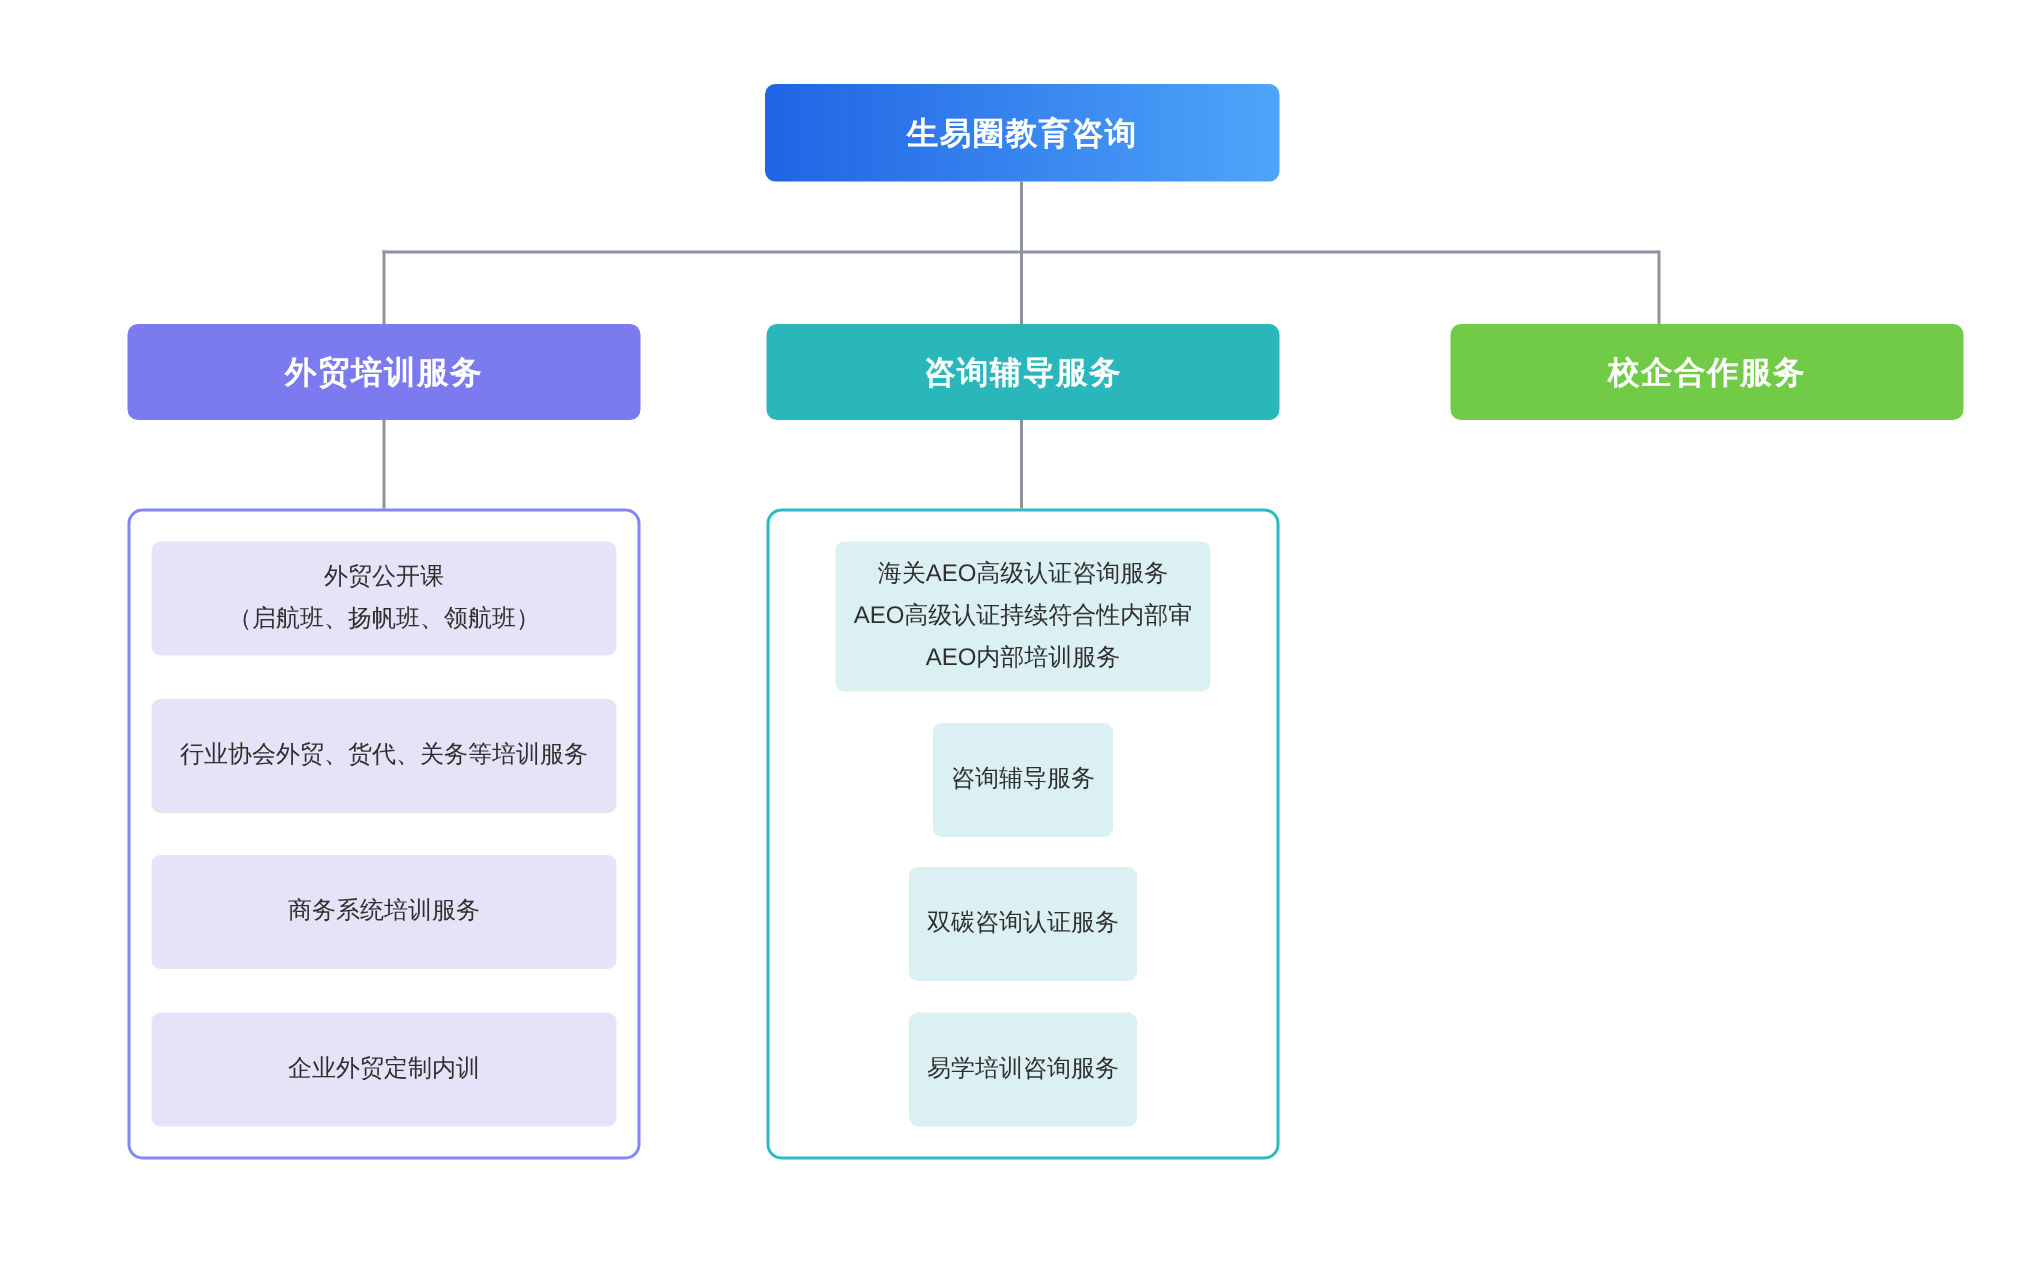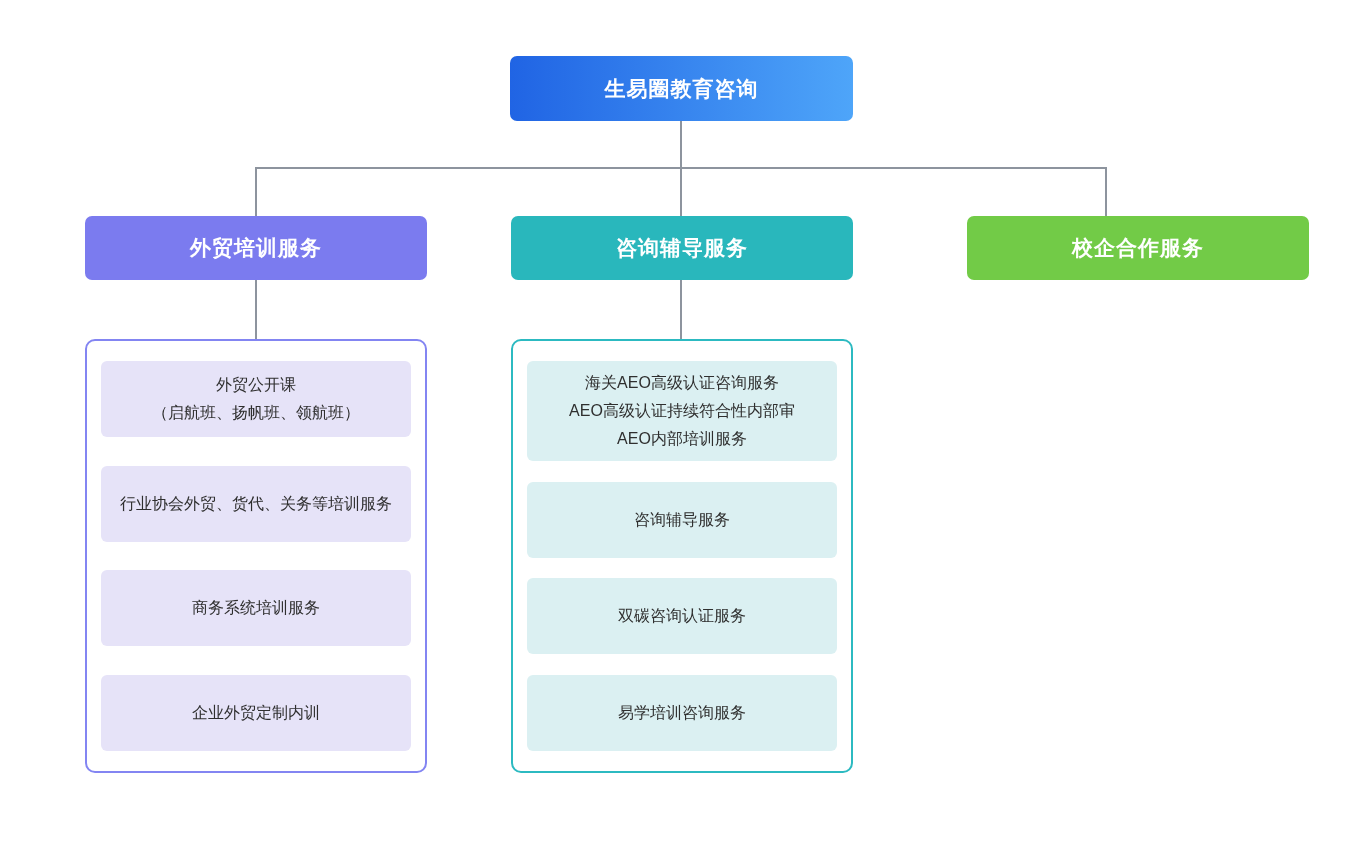--- a/index.html
+++ b/index.html
@@ -29,21 +29,21 @@
   .connector.v { width: 2px; }
   .connector.h { height: 2px; }
 
   .item-group {
     position: absolute; top: 339px; width: 342px; height: 434px;
     background: #ffffff; border: 2px solid #999; border-radius: 10px;
     display: flex; flex-direction: column; justify-content: space-between;
     padding: 20px 14px;
   }
   .item-group.col0 { left: 85px; }
-  .item-group.col1 { left: 511px; }
+  .item-group.col1 { left: 511px; align-items: center; }
   .item-group.col2 { left: 935px; }
 
   .leaf-item {
     border-radius: 6px; min-height: 76px;
     display: flex; align-items: center; justify-content: center;
     text-align: center; padding: 8px 12px;
     font-size: 16px; line-height: 28px; color: #2f2f2f;
     white-space: pre-line;
   }
 </style>

